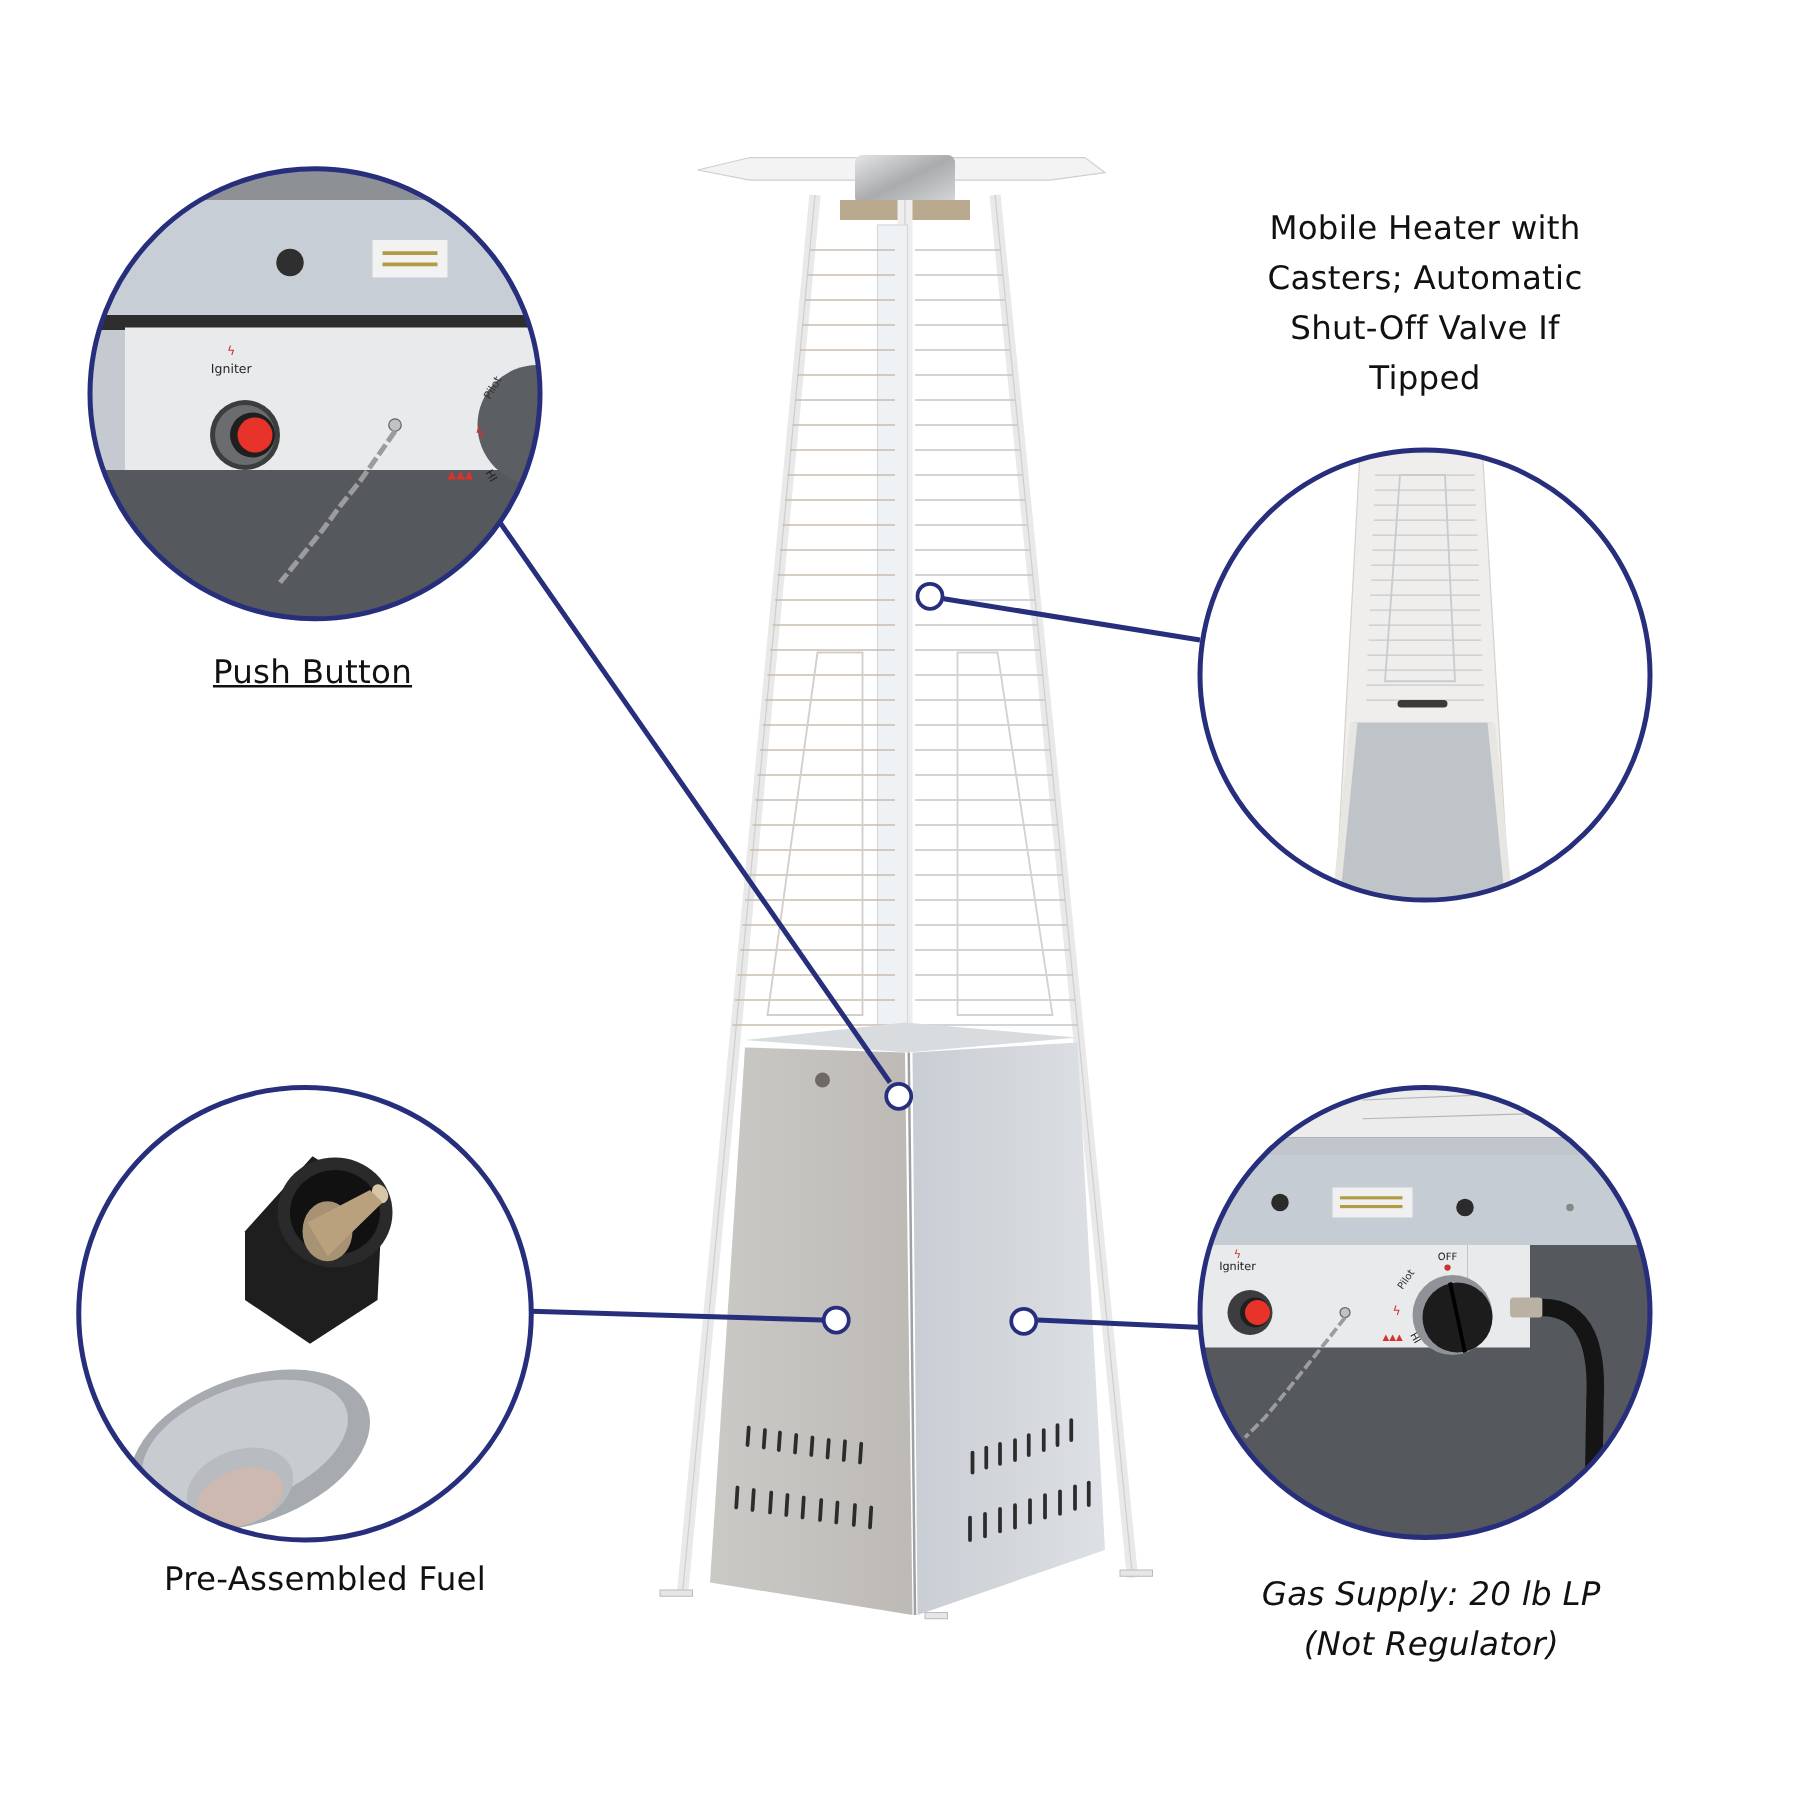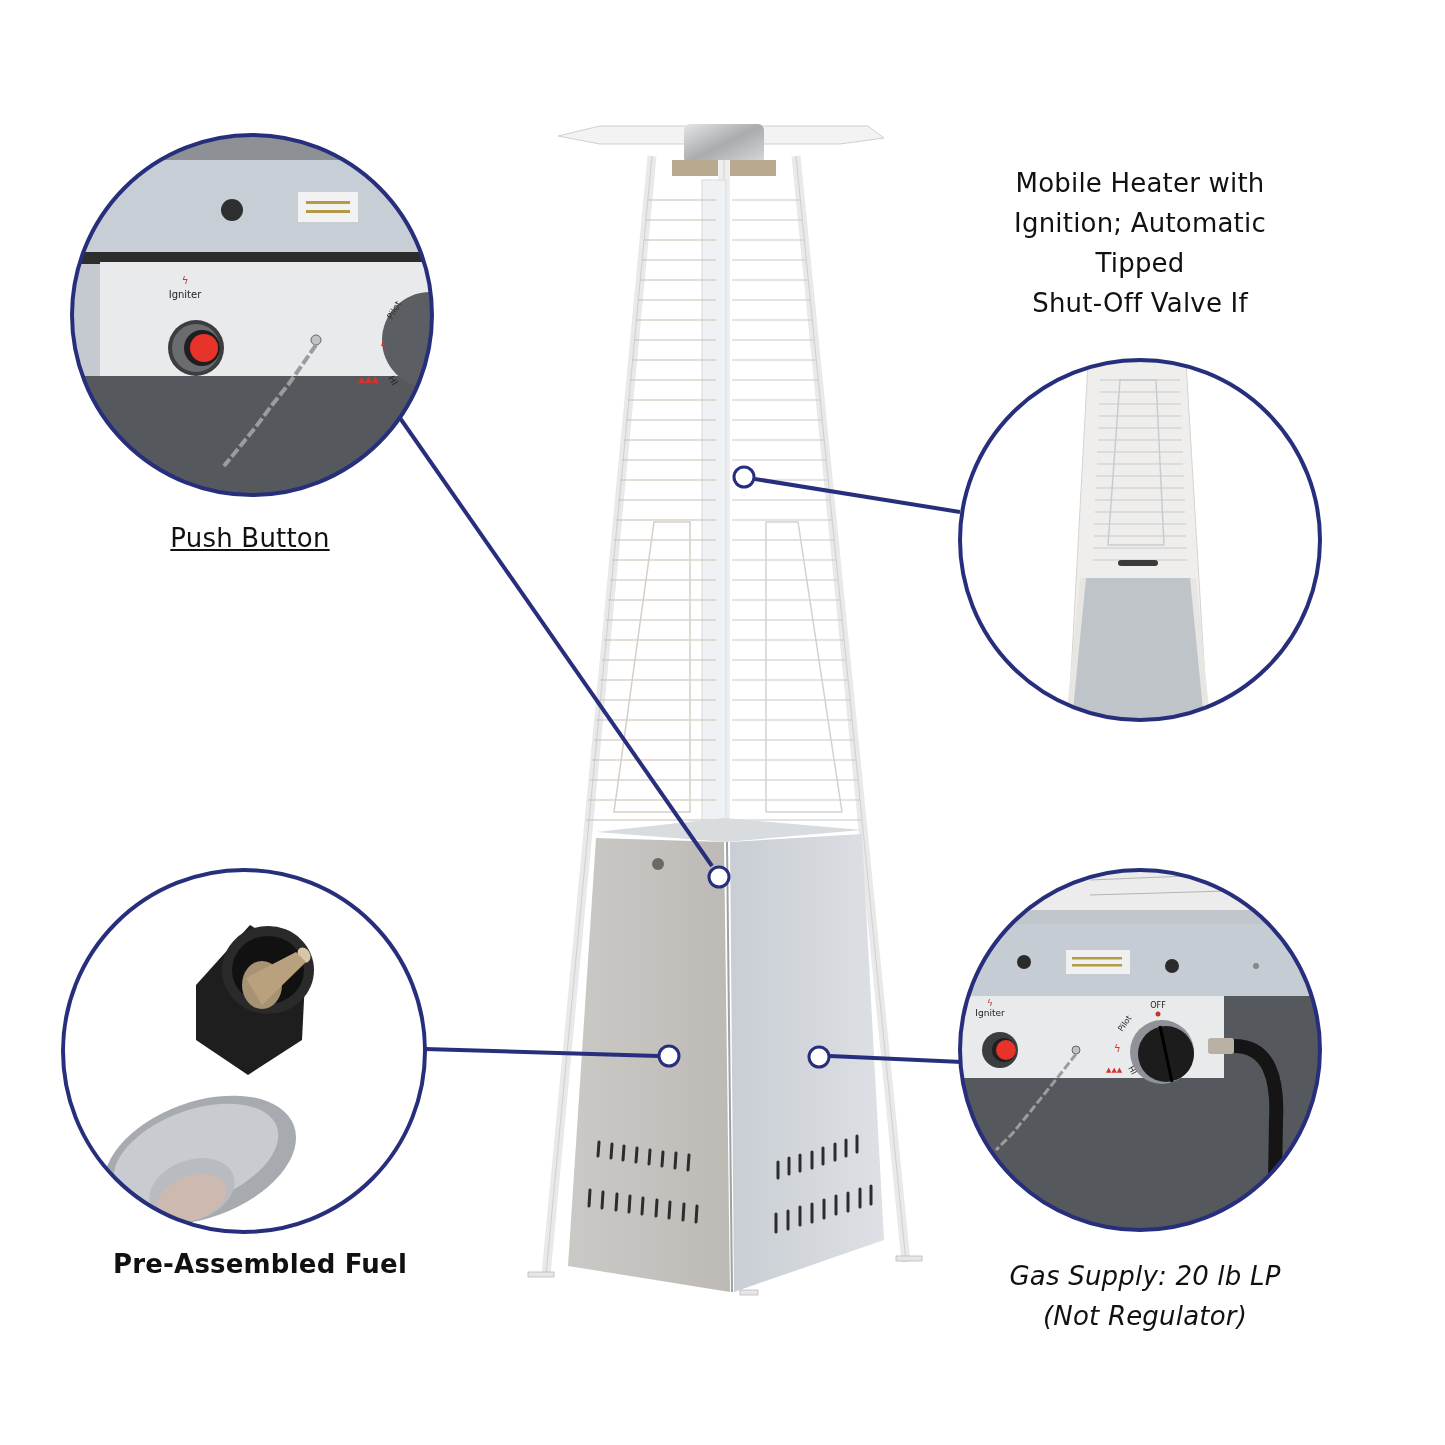--- a/index.html
+++ b/index.html
@@ -6,21 +6,21 @@
   body { width: 1445px; height: 1445px; position: relative; overflow: hidden; font-family: "DejaVu Sans", "Liberation Sans", sans-serif; }
   .stage { position: absolute; left: 0; top: 0; width: 1445px; height: 1445px; }
   .caption {
     position: absolute; text-align: center; color: #111111;
     font-family: "DejaVu Sans", "Liberation Sans", sans-serif;
     font-size: 26px; line-height: 40px; letter-spacing: 0.2px;
   }
   .caption span { display: block; white-space: nowrap; }
   #cap-mobile { left: 900px; top: 163px; width: 480px; }
   #cap-push { left: 90px; top: 518px; width: 320px; text-decoration: underline; }
-  #cap-fuel { left: 20px; top: 1244px; width: 480px; font-weight: bold; }
+  #cap-fuel { left: 20px; top: 1244px; width: 480px; }
   #cap-gas { left: 905px; top: 1256px; width: 480px; font-style: italic; }
   svg text { font-family: "DejaVu Sans", "Liberation Sans", sans-serif; }
 </style>
 </head>
 <body>
 
 <div class="stage">
 <svg width="1445" height="1445" viewBox="0 0 1445 1445" xmlns="http://www.w3.org/2000/svg">
   <defs>
     <linearGradient id="panelL" x1="0" x2="1" y1="0" y2="0">
@@ -243,23 +243,23 @@
     <circle cx="719" cy="877" r="10"></circle>
     <circle cx="744" cy="477" r="10"></circle>
     <circle cx="669" cy="1056" r="10"></circle>
     <circle cx="819" cy="1057" r="10"></circle>
   </g>
 </svg>
 
   
   <div class="caption" id="cap-mobile">
     <span>Mobile Heater with</span>
-    <span>Ignition; Automatic</span>
+    <span>Casters; Automatic</span>
+    <span>Shut-Off Valve If</span>
     <span>Tipped</span>
-    <span>Shut-Off Valve If</span>
   </div>
 
   <div class="caption" id="cap-push">
     <span>Push Button</span>
   </div>
 
   <div class="caption" id="cap-fuel">
     <span>Pre-Assembled Fuel</span>
   </div>
 

